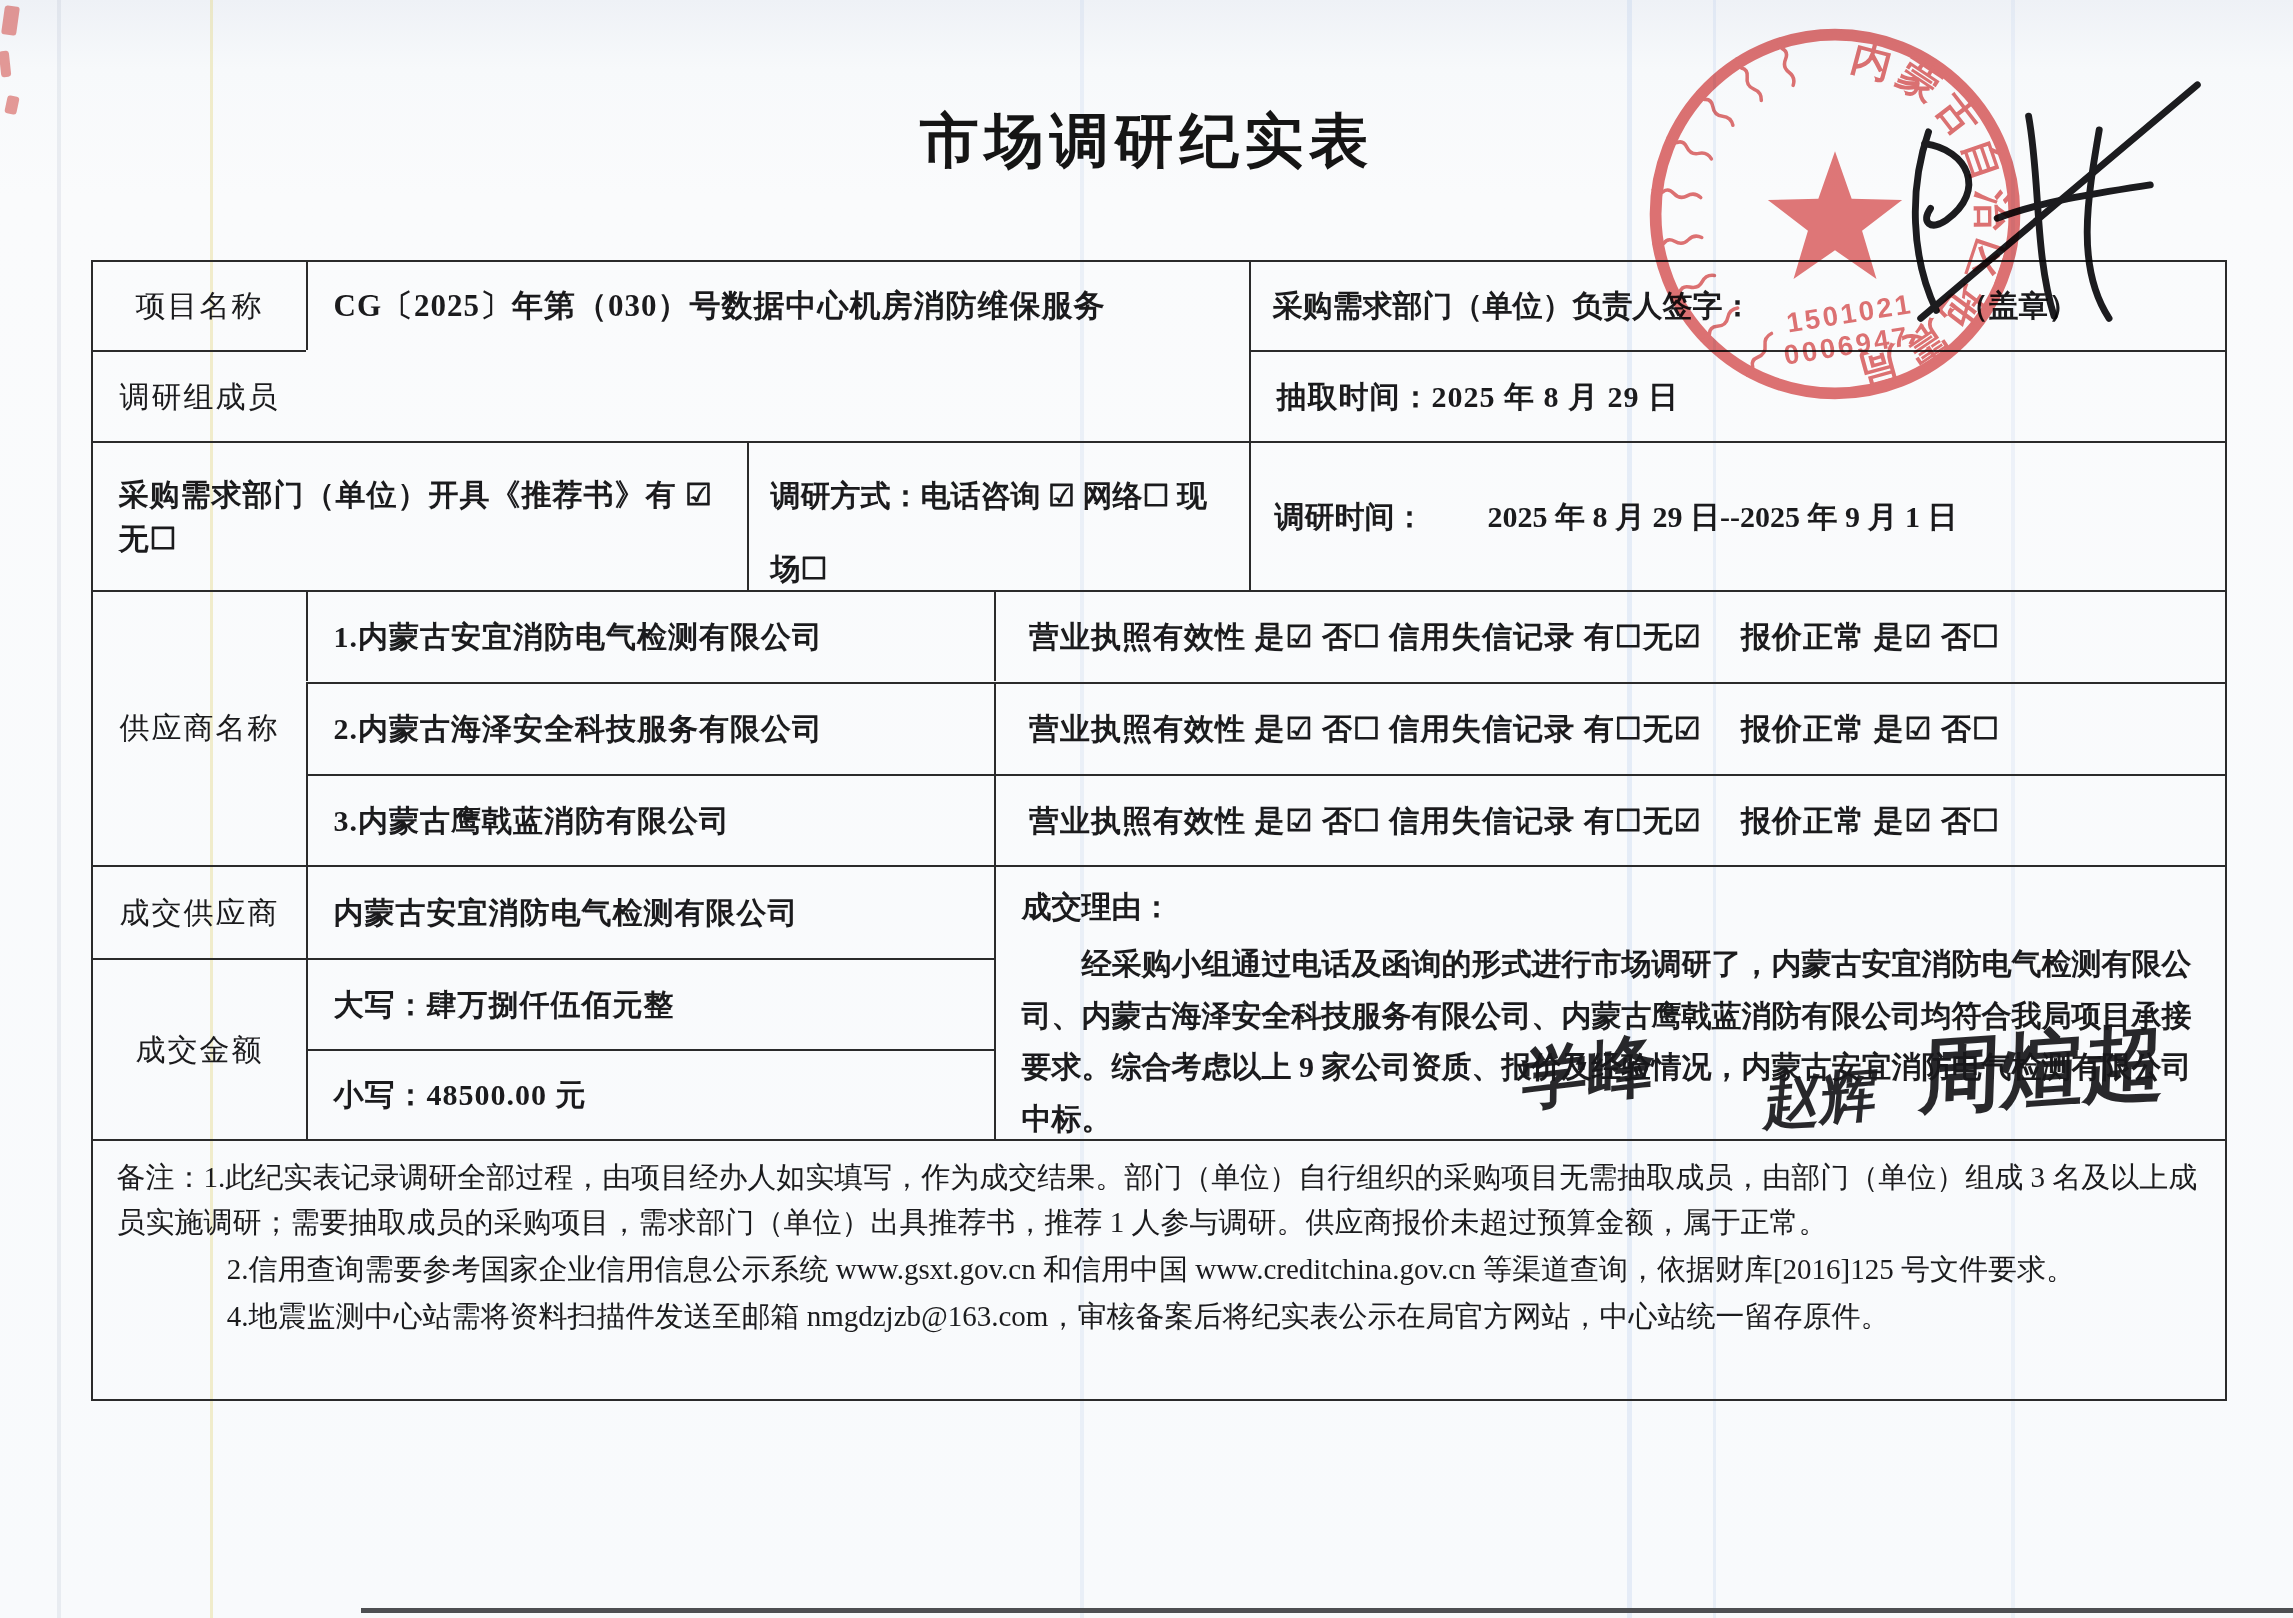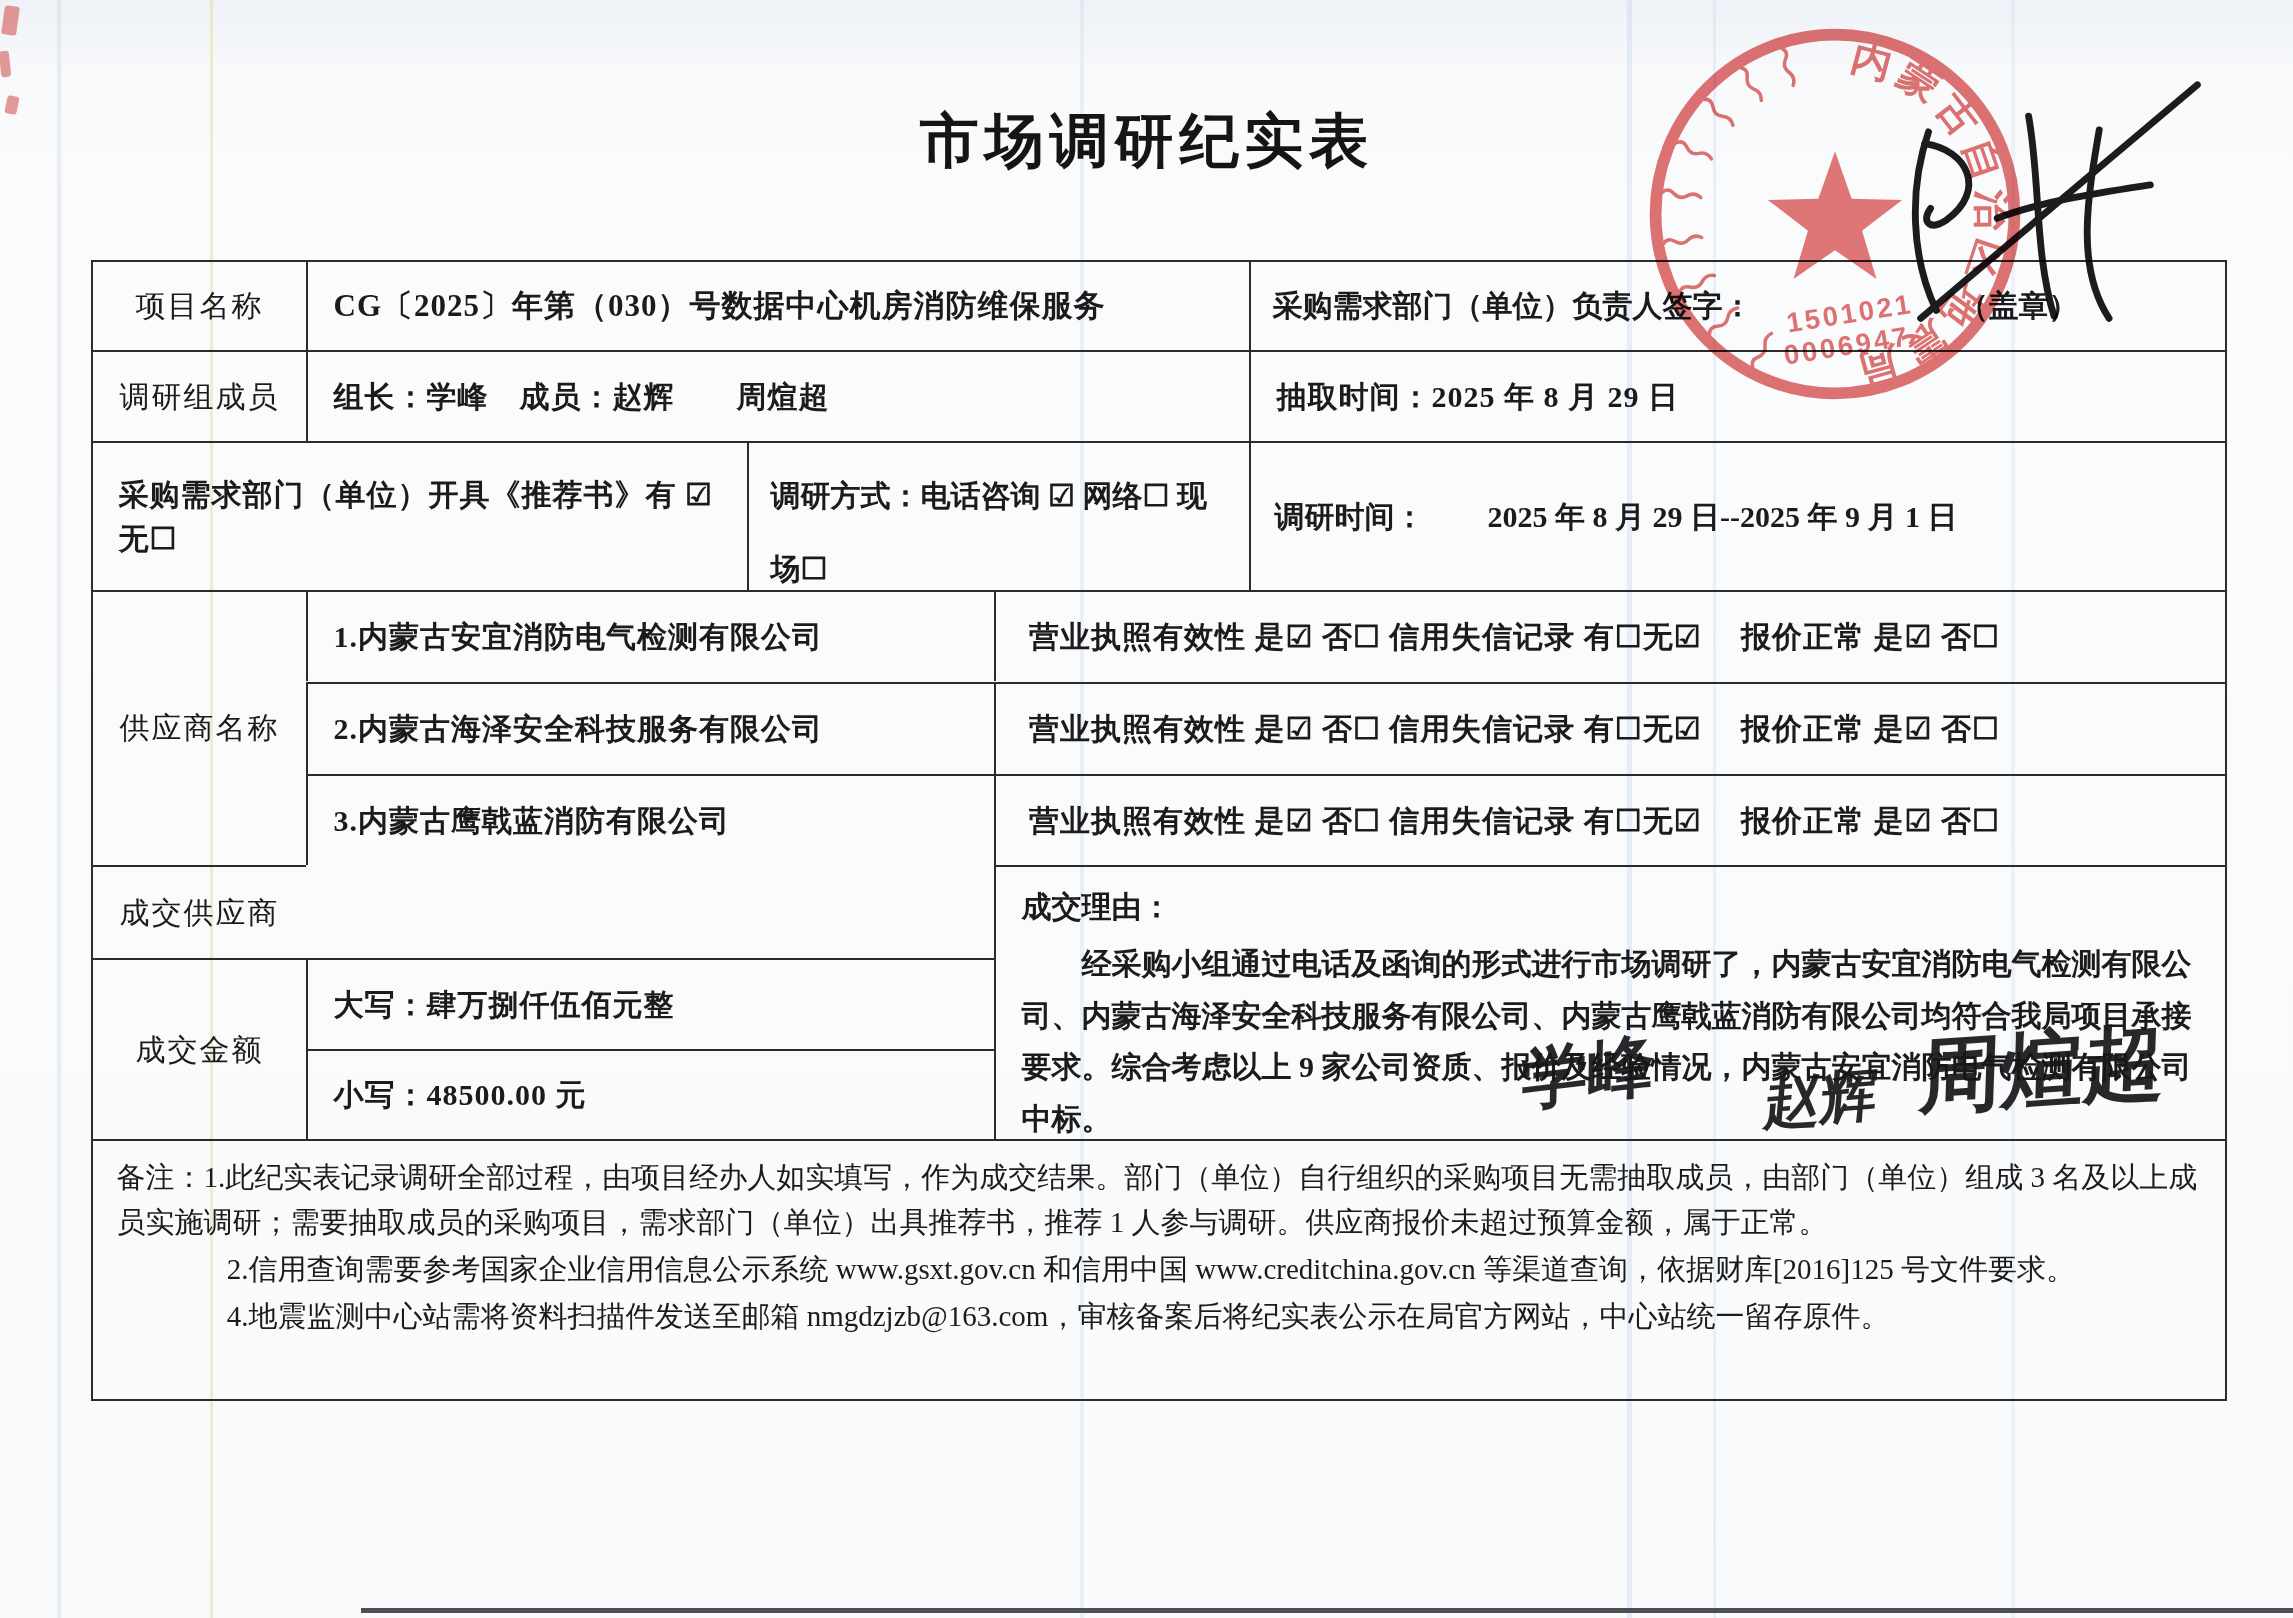--- a/index.html
+++ b/index.html
@@ -57,40 +57,40 @@
 
   <div class="cell lab" style="left:0;top:0;width:213px;height:88px;">项目名称</div>
   <div class="cell val bl" style="left:213px;top:0;width:943px;height:88px;font-size:31px;">CG〔2025〕年第（030）号数据中心机房消防维保服务</div>
   <div class="cell bl" style="left:1156px;top:0;width:976px;height:88px;padding-left:21.6px;font-weight:600;">
     <span>采购需求部门（单位）负责人签字：</span>
     <span style="width:206px;"></span>
     <span>（盖章）</span>
   </div>
 
   <div class="cell lab bt" style="left:0;top:88px;width:213px;height:91px;">调研组成员</div>
-  <div class="cell val bt bl" style="left:213px;top:88px;width:943px;height:91px;">组长：学峰　成员：赵辉　　周煊超</div>
   <div class="cell val bt bl" style="left:1156px;top:88px;width:976px;height:91px;">抽取时间：2025 年 8 月 29 日</div>
 
   <div class="cell val bt" style="left:0;top:179px;width:654px;height:149px;">采购需求部门（单位）开具《推荐书》有 ☑　 无☐</div>
   <div class="cell bt bl top" style="left:654px;top:179px;width:502px;height:149px;padding:15.7px 13.7px 0 21.6px;line-height:2.45;font-weight:600;">调研方式：电话咨询 ☑  网络☐  现场☐</div>
   <div class="cell bt bl" style="left:1156px;top:179px;width:976px;height:149px;padding-left:23.5px;font-weight:600;">
     <span>调研时间：</span>
     <span style="width:63px;"></span>
     <span>2025 年 8 月 29 日--2025 年 9 月 1 日</span>
   </div>
 
   <div class="cell lab bt" style="left:0;top:328px;width:213px;height:274px;">供应商名称</div>
   <div class="cell val bt bl" style="left:213px;top:328px;width:688px;height:91px;">1.内蒙古安宜消防电气检测有限公司</div>
   <div class="cell chk bt bl" style="left:901px;top:328px;width:1231px;height:91px;padding-left:33px;">营业执照有效性  是☑  否☐  信用失信记录  有☐无☑　 报价正常  是☑  否☐</div>
   <div class="cell val bt bl" style="left:213px;top:420px;width:688px;height:92px;">2.内蒙古海泽安全科技服务有限公司</div>
   <div class="cell chk bt bl" style="left:901px;top:420px;width:1231px;height:92px;padding-left:33px;">营业执照有效性  是☑  否☐  信用失信记录  有☐无☑　 报价正常  是☑  否☐</div>
   <div class="cell val bt bl" style="left:213px;top:512px;width:688px;height:91px;">3.内蒙古鹰戟蓝消防有限公司</div>
   <div class="cell chk bt bl" style="left:901px;top:512px;width:1231px;height:91px;padding-left:33px;">营业执照有效性  是☑  否☐  信用失信记录  有☐无☑　 报价正常  是☑  否☐</div>
 
   <div class="cell lab bt" style="left:0;top:603px;width:213px;height:93px;">成交供应商</div>
+  <div class="cell val bt bl" style="left:213px;top:603px;width:688px;height:93px;">内蒙古安宜消防电气检测有限公司</div>
 
   <div class="cell bt bl reason top" style="left:901px;top:603px;width:1231px;height:274px;">
     <span>成交理由：</span>
     <span class="body">经采购小组通过电话及函询的形式进行市场调研了，内蒙古安宜消防电气检测有限公司、内蒙古海泽安全科技服务有限公司、内蒙古鹰戟蓝消防有限公司均符合我局项目承接要求。综合考虑以上 9 家公司资质、报价及经验情况，内蒙古安宜消防电气检测有限公司中标。</span>
   </div>
 
   <div class="cell lab bt" style="left:0;top:696px;width:213px;height:181px;">成交金额</div>
   <div class="cell val bt bl" style="left:213px;top:696px;width:688px;height:91px;">大写：肆万捌仟伍佰元整</div>
   <div class="cell val bt bl" style="left:213px;top:787px;width:688px;height:90px;">小写：48500.00 元</div>
 

